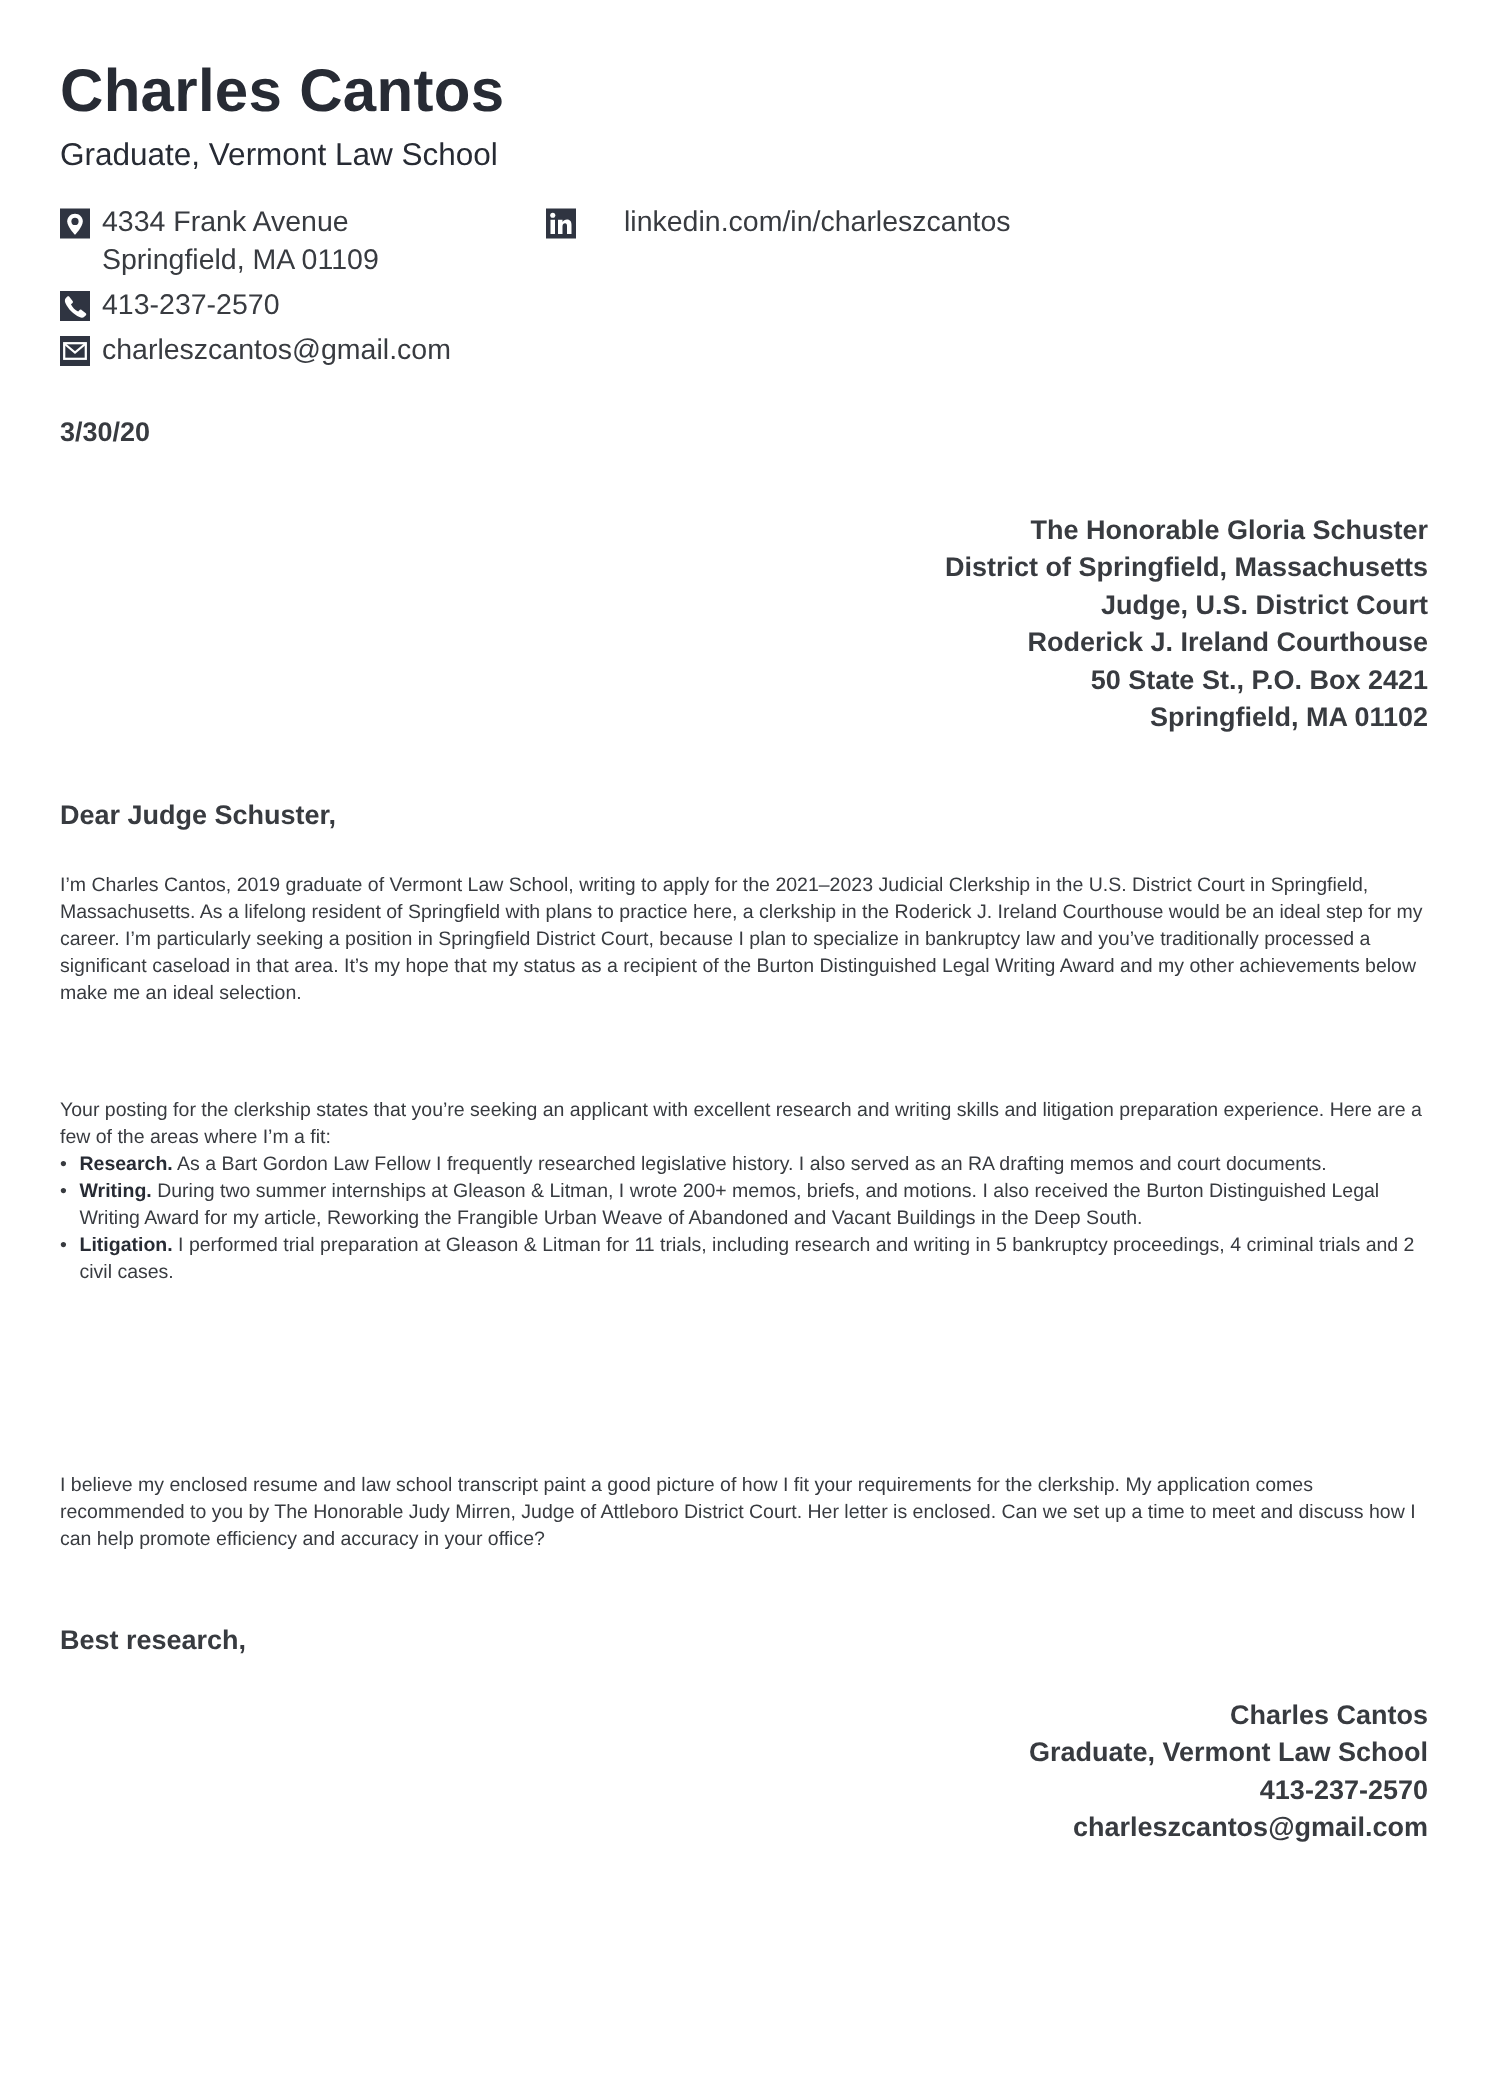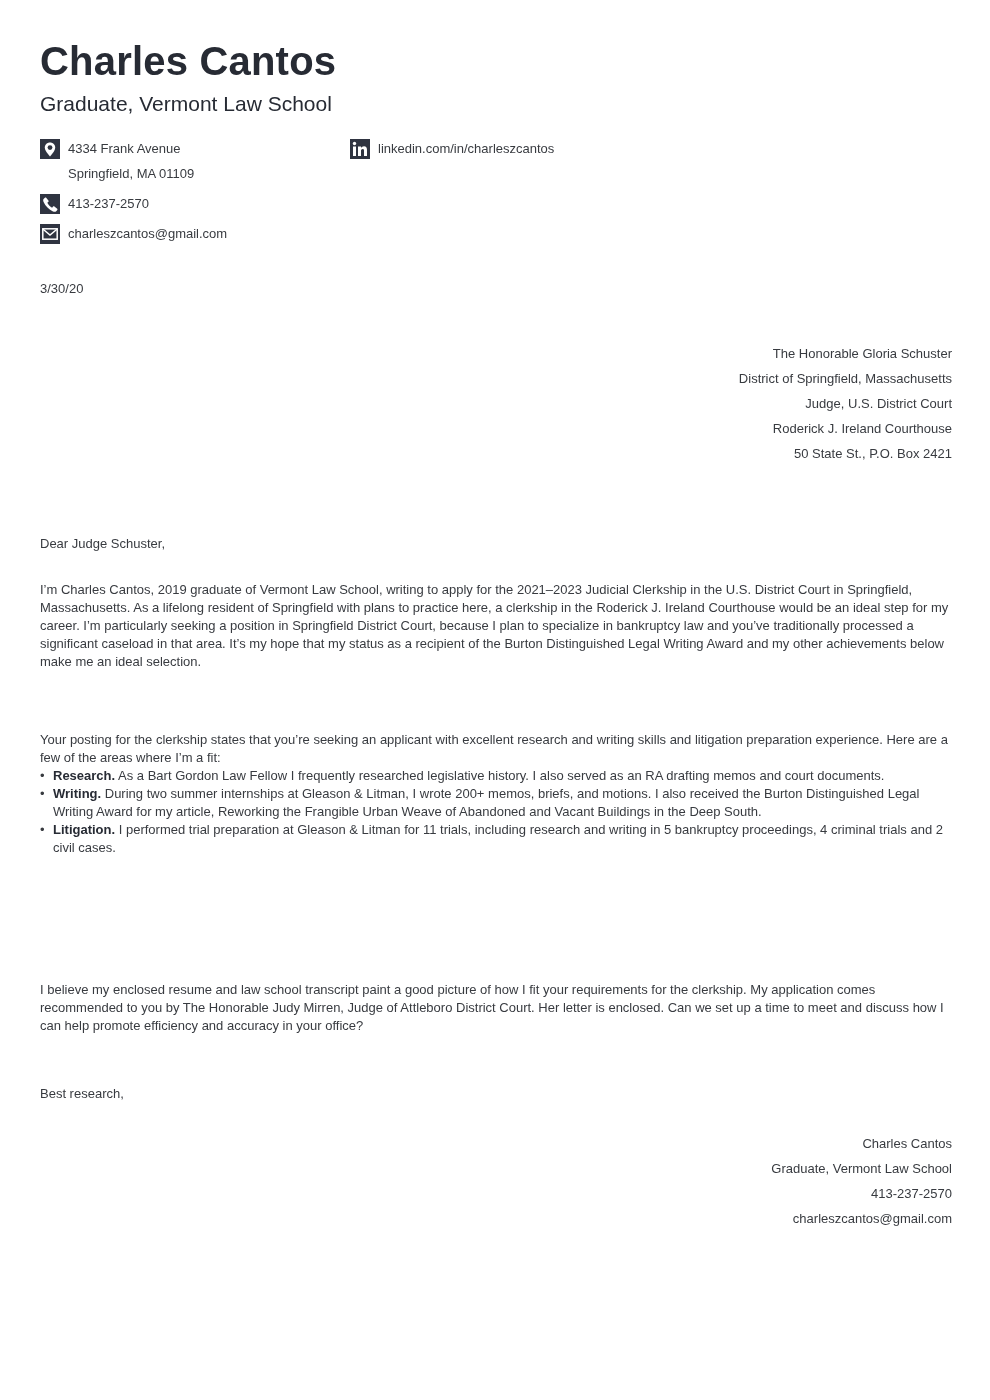--- a/index.html
+++ b/index.html
@@ -11,29 +11,29 @@
   .name {
     position: absolute; left: 0; top: 38px; margin: 0;
     font-size: 40px; font-weight: bold; color: #272b34; line-height: 46px; letter-spacing: 0.2px;
   }
   .title {
     position: absolute; left: 0; top: 91px; margin: 0;
     font-size: 21px; color: #272b34; line-height: 26px;
   }
   .contact-row {
     position: absolute; display: flex; align-items: flex-start;
-    font-size: 13px; line-height: 25px; color: #383b40;
+    font-size: 19px; line-height: 25px; color: #383b40;
   }
   .icon {
     width: 20px; height: 20px; background: #2f3441; flex: 0 0 20px;
     margin-top: 3px; margin-right: 8px; display: flex; align-items: center; justify-content: center;
   }
   .icon svg { display: block; }
   .contact-lines div { white-space: nowrap; }
-  .text { font-size: 13px; line-height: 25px; color: #383b40; }
+  .text { font-size: 18px; line-height: 25px; color: #383b40; font-weight: bold; }
   .block { position: absolute; left: 0; width: 912px; }
   .block div { white-space: nowrap; text-align: right; }
   .para { position: absolute; left: 0; width: 912px; font-size: 13px; line-height: 18px; color: #383b40; margin: 0; }
   ul.fit-list { list-style: none; margin: 0; padding: 0; }
   ul.fit-list li { position: relative; padding-left: 13px; }
   ul.fit-list li::before {
     content: "•"; position: absolute; left: 0; top: 0; color: #383b40;
   }
   ul.fit-list b { color: #272b34; }
 </style>
@@ -51,21 +51,21 @@
           <path d="M6 0.5C3 0.5 0.8 2.8 0.8 5.6C0.8 9.2 6 14.5 6 14.5S11.2 9.2 11.2 5.6C11.2 2.8 9 0.5 6 0.5Z" fill="#fff"></path>
           <circle cx="6" cy="5.6" r="2.4" fill="#2f3441"></circle>
         </svg>
     </span>
     <div class="contact-lines">
       <div>4334 Frank Avenue</div>
       <div>Springfield, MA 01109</div>
     </div>
   </div>
 
-  <div class="contact-row" style="left:310px; top:136px;">
+  <div class="contact-row" style="left:324px; top:136px;gap:24px;">
     <span class="icon">
       <svg width="16" height="16" viewBox="0 0 16 16">
           <rect x="1" y="5.5" width="3" height="9.5" fill="#fff"></rect>
           <circle cx="2.5" cy="2.5" r="1.7" fill="#fff"></circle>
           <path d="M6 5.5H9V7C9.6 6 10.6 5.3 12 5.3C14.2 5.3 15 6.8 15 9V15H12V9.6C12 8.5 11.6 7.9 10.7 7.9C9.7 7.9 9 8.6 9 9.8V15H6Z" fill="#fff"></path>
         </svg>
     </span>
     <div class="contact-lines">
       <div>linkedin.com/in/charleszcantos</div>
     </div>
@@ -95,20 +95,21 @@
   </div>
 
   <div class="block text" style="top:276px;">3/30/20</div>
 
   <div class="block text" style="top:341px;">
     <div>The Honorable Gloria Schuster</div>
     <div>District of Springfield, Massachusetts</div>
     <div>Judge, U.S. District Court</div>
     <div>Roderick J. Ireland Courthouse</div>
     <div>50 State St., P.O. Box 2421</div>
+    <div>Springfield, MA 01102</div>
   </div>
 
   <div class="block text" style="top:531px;">Dear Judge Schuster,</div>
 
   <p class="para" style="top:581px;">I’m Charles Cantos, 2019 graduate of Vermont Law School, writing to apply for the 2021–2023 Judicial Clerkship in the U.S. District Court in Springfield, Massachusetts. As a lifelong resident of Springfield with plans to practice here, a clerkship in the Roderick J. Ireland Courthouse would be an ideal step for my career. I’m particularly seeking a position in Springfield District Court, because I plan to specialize in bankruptcy law and you’ve traditionally processed a significant caseload in that area. It’s my hope that my status as a recipient of the Burton Distinguished Legal Writing Award and my other achievements below make me an ideal selection.</p>
 
   <div class="para" style="top:731px;">
     <div>Your posting for the clerkship states that you’re seeking an applicant with excellent research and writing skills and litigation preparation experience. Here are a few of the areas where I’m a fit:</div>
     <ul class="fit-list">
       <li><b>Research.</b><span> As a Bart Gordon Law Fellow I frequently researched legislative history. I also served as an RA drafting memos and court documents.</span></li>

